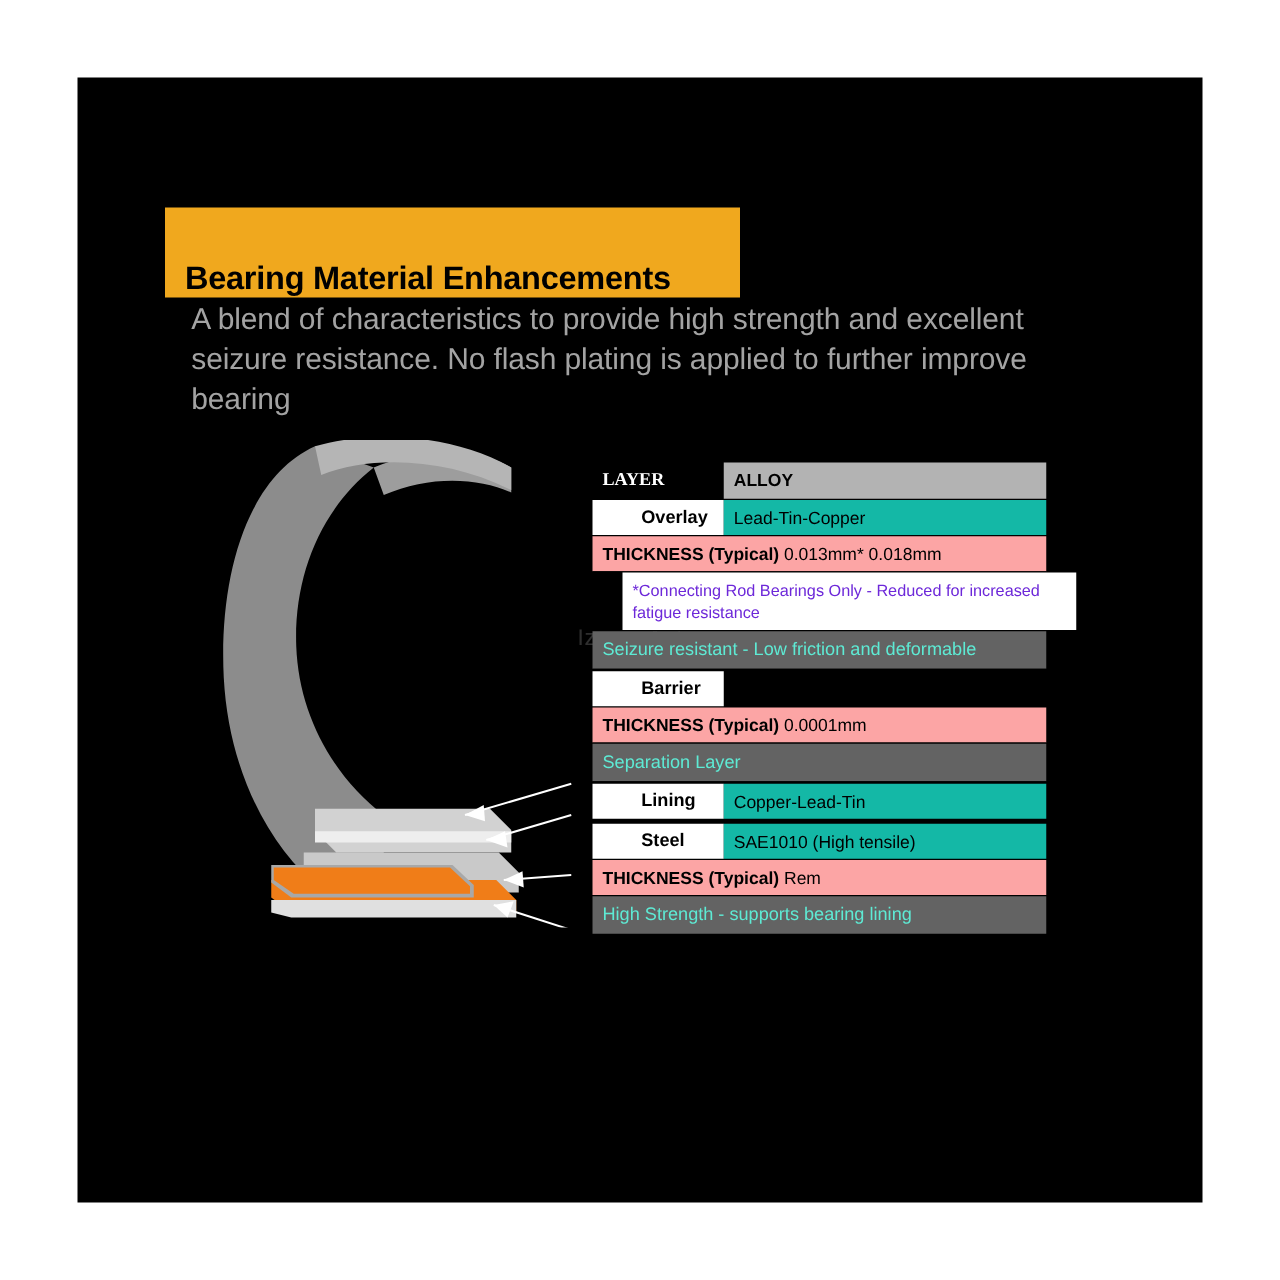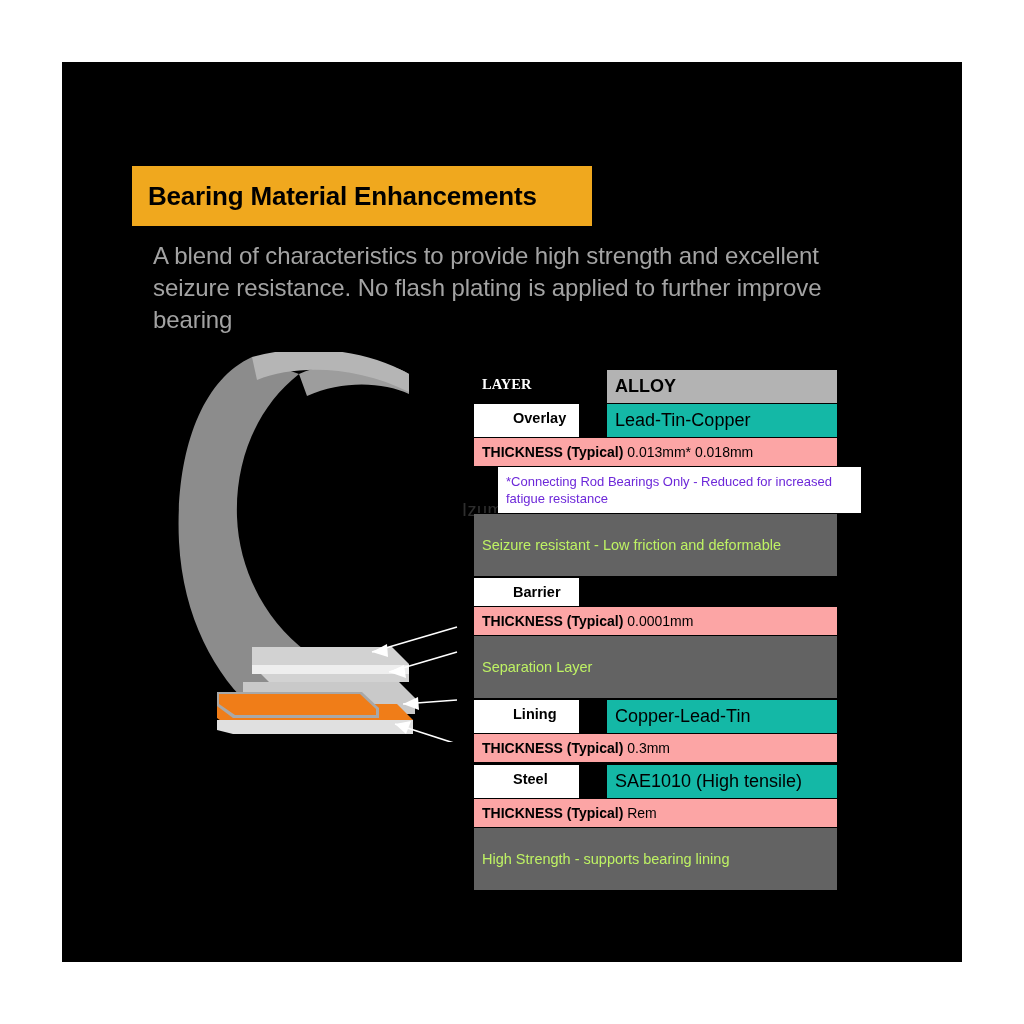--- a/index.html
+++ b/index.html
@@ -23,24 +23,24 @@
     height: 900px;
     background: #000000;
   }
 
   
   #title-banner {
     position: absolute;
     left: 70px;
     top: 104px;
     width: 460px;
-    height: 60px;
+    height: 72px;
     background: #f0a81e;
     display: flex;
-    align-items: center;
+    align-items: flex-end;
   }
   #title-text {
     margin-left: 16px;
     color: #000000;
     font-size: 26px;
     font-weight: bold;
     letter-spacing: -0.2px;
     white-space: nowrap;
   }
 
@@ -95,23 +95,22 @@
     box-sizing: border-box;
     padding: 6px 8px;
     font-size: 14.5px;
     font-weight: bold;
     color: #000;
   }
   .cell-val {
     flex: 1;
     box-sizing: border-box;
     padding: 6px 8px;
-    font-size: 18px;
+    font-size: 14px;
     color: #000;
-    margin-left: 28px;
   }
   .row-head .cell-name { background: #000000; color: #ffffff; font-family: Liberation Serif, serif; }
   .row-head .cell-val  { background: #b3b3b3; color: #000000; font-weight: bold; }
 
   .row-layer .cell-name { background: #ffffff; padding-left: 39px; }
   .row-layer .cell-val  { background: #14b8a6; }
 
   .row-thick {
     background: #fca5a5;
     padding: 6px 8px;
@@ -128,23 +127,23 @@
     font-size: 13px;
     line-height: 17px;
     color: #6d28d9;
     box-sizing: border-box;
     width: 363px;
     margin-left: 24px;
   }
 
   .row-prop {
     background: #636363;
-    padding: 23px 8px;
+    padding: 7px 8px;
     font-size: 14.5px;
-    color: #bef264;
+    color: #5eead4;
     box-sizing: border-box;
     width: 363px;
     font-weight: 500;
   }
 
   .sep-thin { height: 1px; background: #000; width: 363px; }
   .gap-2 { height: 2px; background: #000; width: 363px; }
 </style>
 </head>
 <body>
@@ -222,24 +221,20 @@
       </div>
       <div class="sep-thin"></div>
       <div class="row-prop">Separation Layer</div>
       <div class="gap-2"></div>
 
       <div class="row row-layer">
         <div class="cell-name">Lining</div>
         <div class="cell-val">Copper-Lead-Tin</div>
       </div>
       <div class="sep-thin"></div>
-      <div class="row-thick">
-        <b>THICKNESS (Typical)</b>
-        <span>0.3mm</span>
-      </div>
       <div class="sep-thin"></div>
       <div class="gap-2"></div>
 
       <div class="row row-layer">
         <div class="cell-name">Steel</div>
         <div class="cell-val">SAE1010 (High tensile)</div>
       </div>
       <div class="sep-thin"></div>
       <div class="row-thick">
         <b>THICKNESS (Typical)</b>

